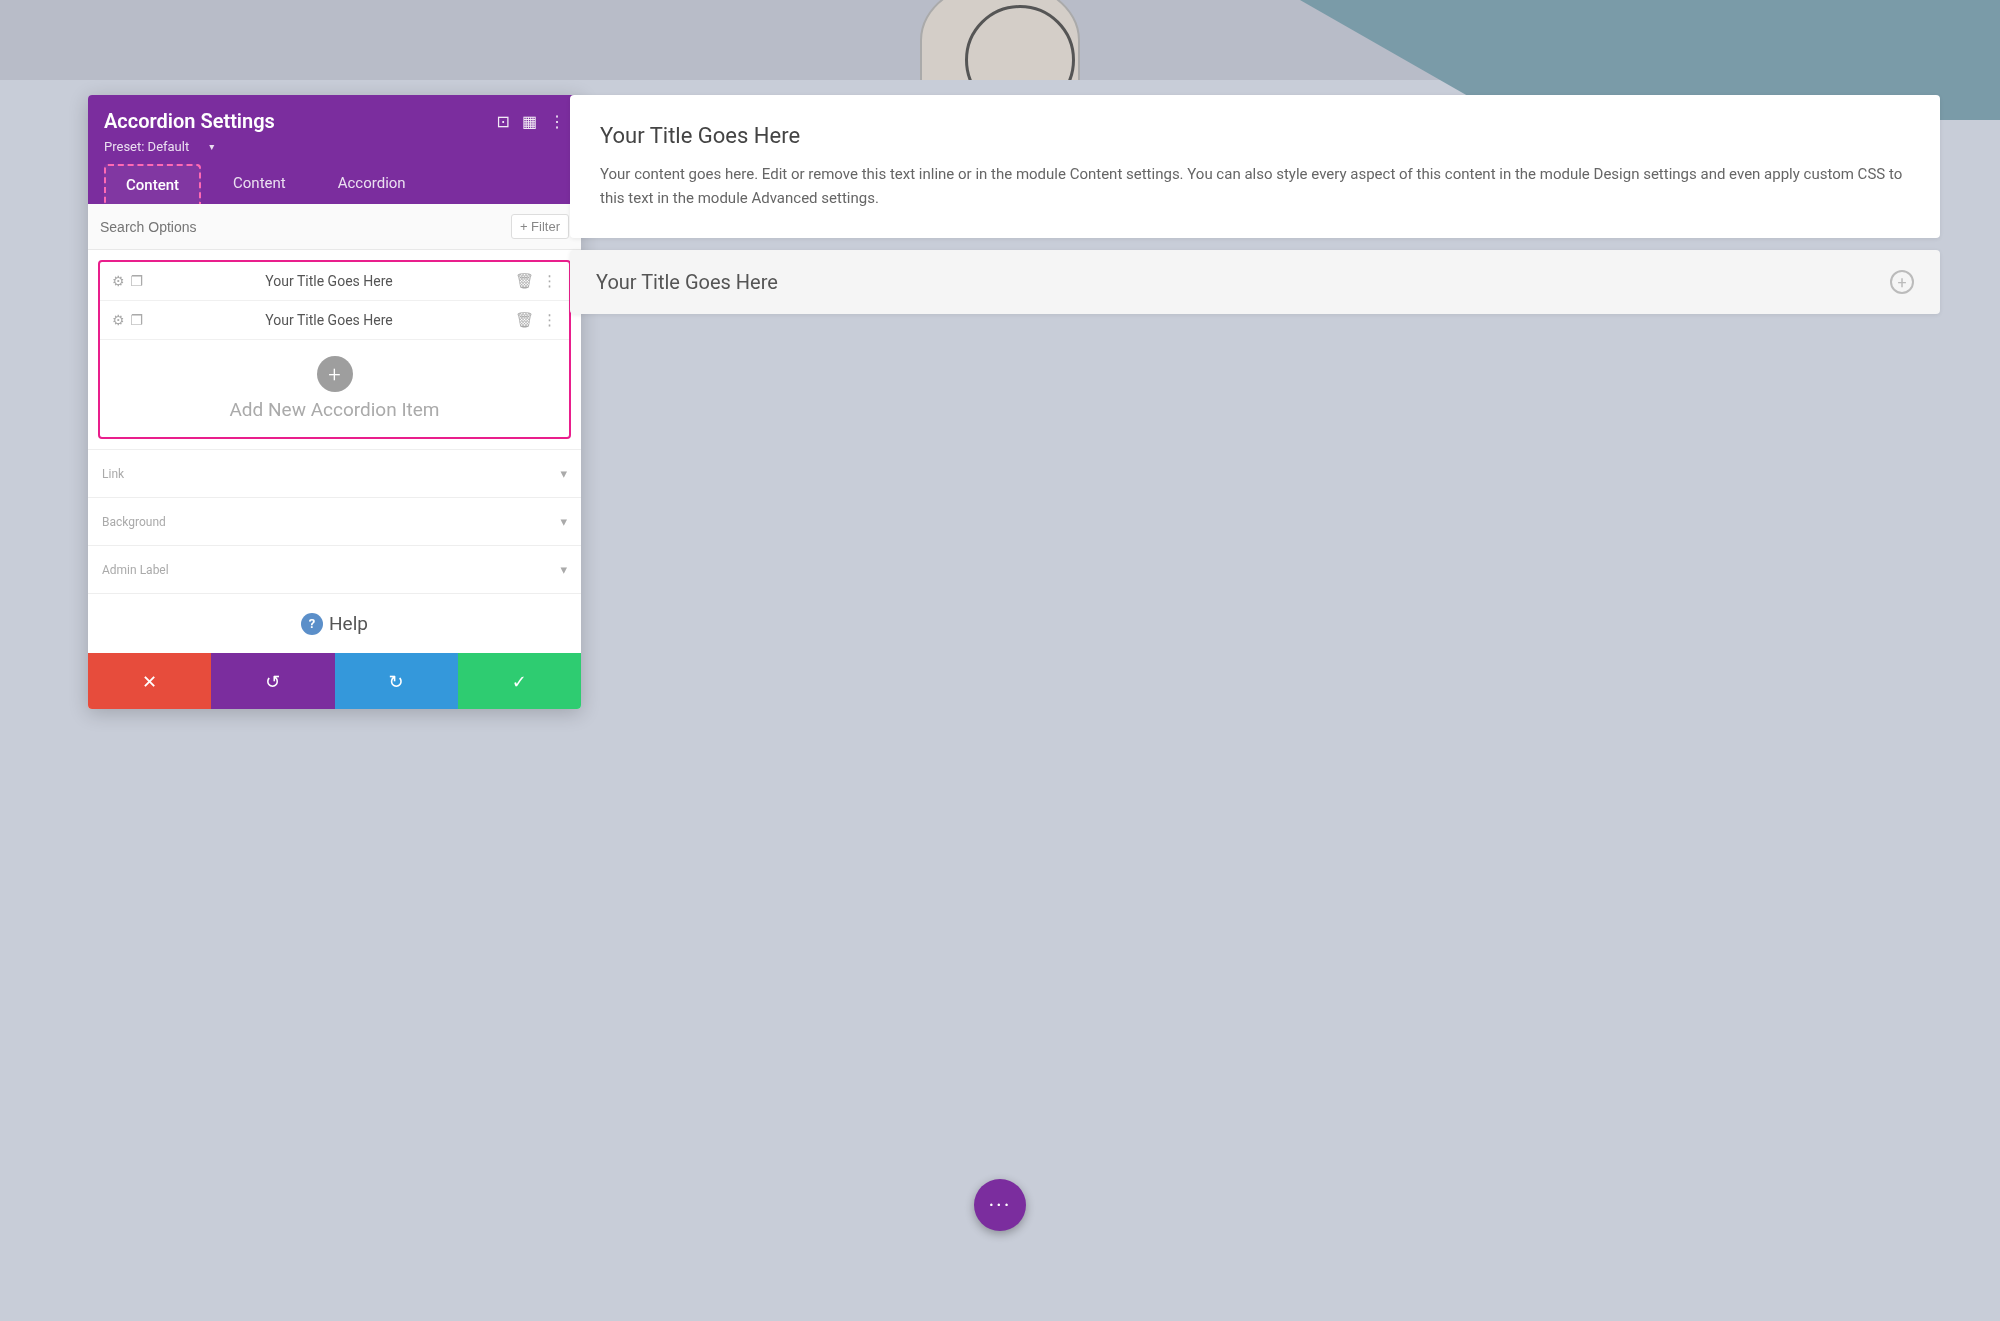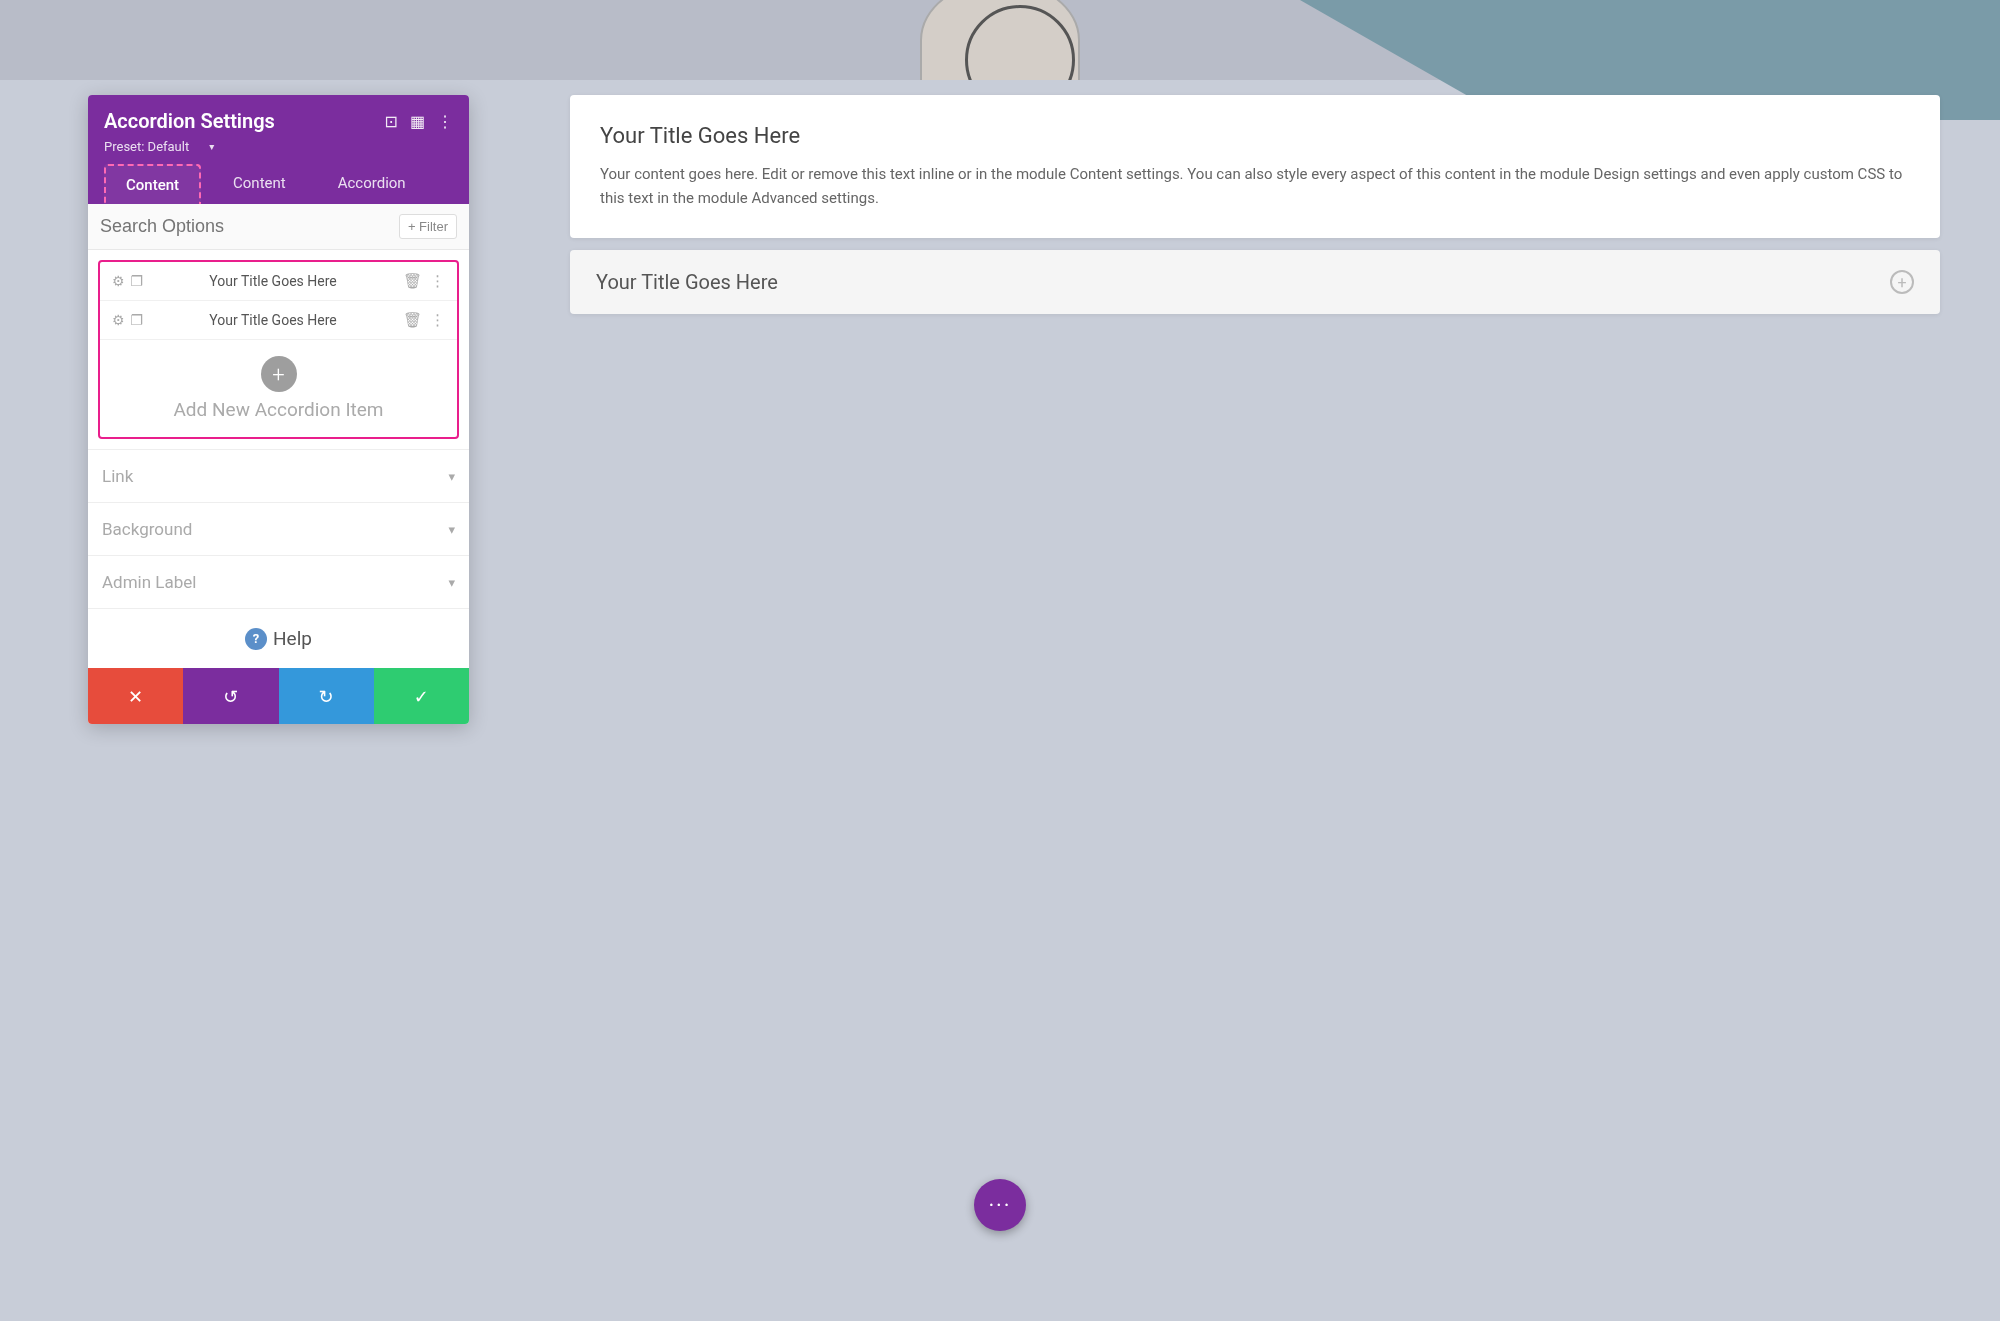--- a/index.html
+++ b/index.html
@@ -22,21 +22,21 @@
       height: 120px;
       background: #7a9ba8;
       clip-path: polygon(0 0, 100% 0, 100% 100%, 30% 100%);
     }
 
     
     .settings-panel {
       position: absolute;
       top: 95px;
       left: 88px;
-      width: 381px;
+      width: 493px;
       background: #fff;
       border-radius: 4px;
       box-shadow: 0 4px 20px rgba(0,0,0,0.2);
       overflow: hidden;
     }
 
     .panel-header {
       background: #7b2d9e;
       padding: 14px 16px 0 16px;
     }
@@ -113,21 +113,21 @@
       align-items: center;
       padding: 10px 12px;
       border-bottom: 1px solid #e8e8e8;
       background: #fafafa;
     }
 
     .search-input {
       flex: 1;
       border: none;
       outline: none;
-      font-size: 18px;
+      font-size: 14px;
       color: #aaa;
       background: transparent;
     }
 
     .filter-btn {
       display: flex;
       align-items: center;
       gap: 4px;
       color: #888;
       font-size: 13px;
@@ -224,21 +224,21 @@
       justify-content: space-between;
       cursor: pointer;
     }
 
     .collapsible-section:first-child {
       border-top: none;
     }
 
     .collapsible-label {
       color: #aaa;
-      font-size: 17px;
+      font-size: 12px;
     }
 
     .collapsible-chevron {
       color: #aaa;
       font-size: 13px;
     }
 
     
     .help-section {
       padding: 18px;

